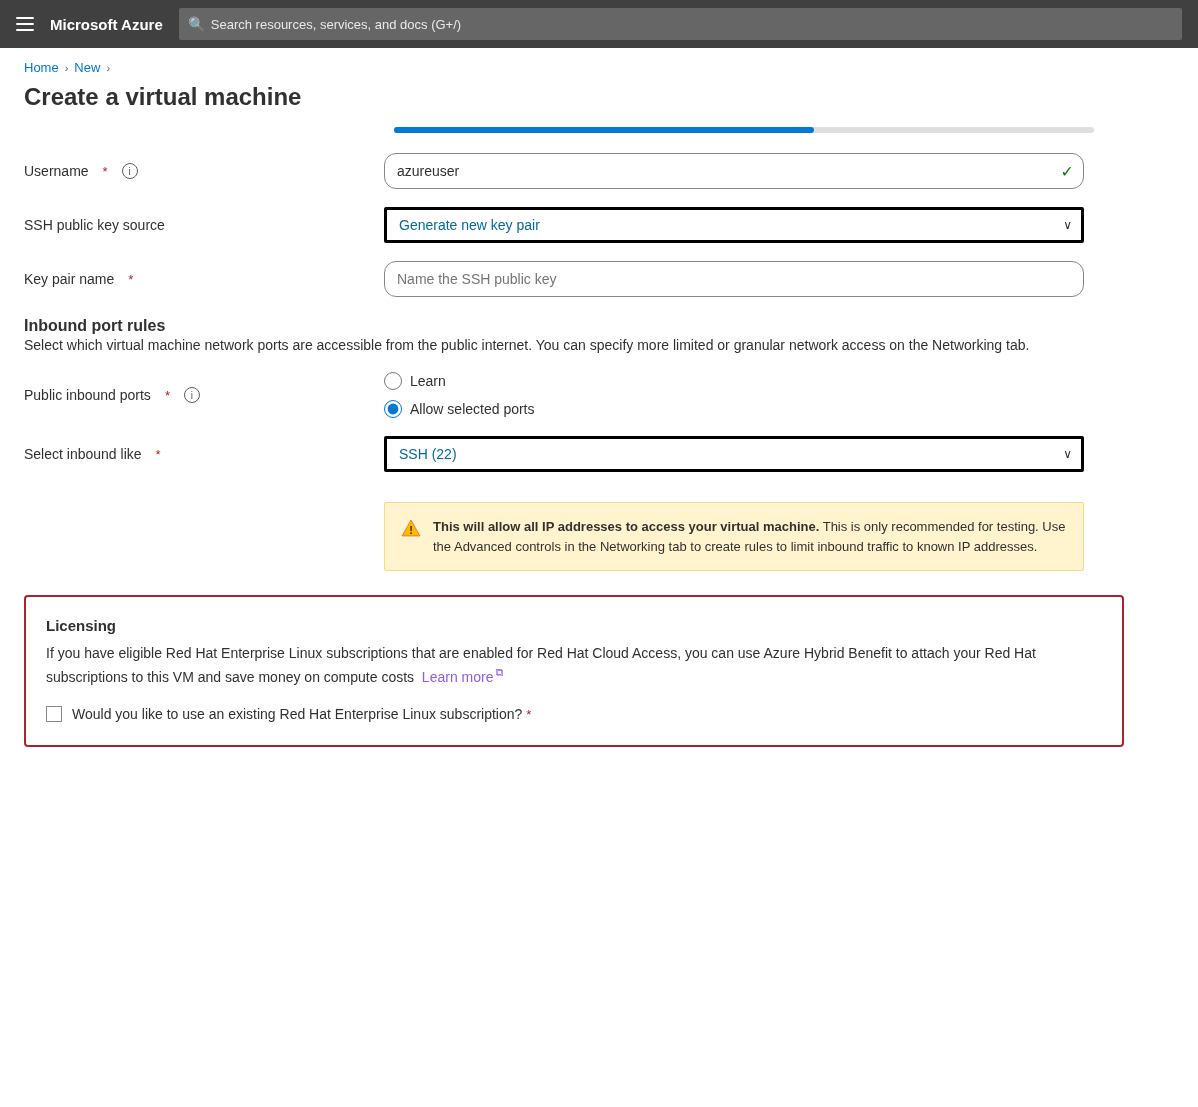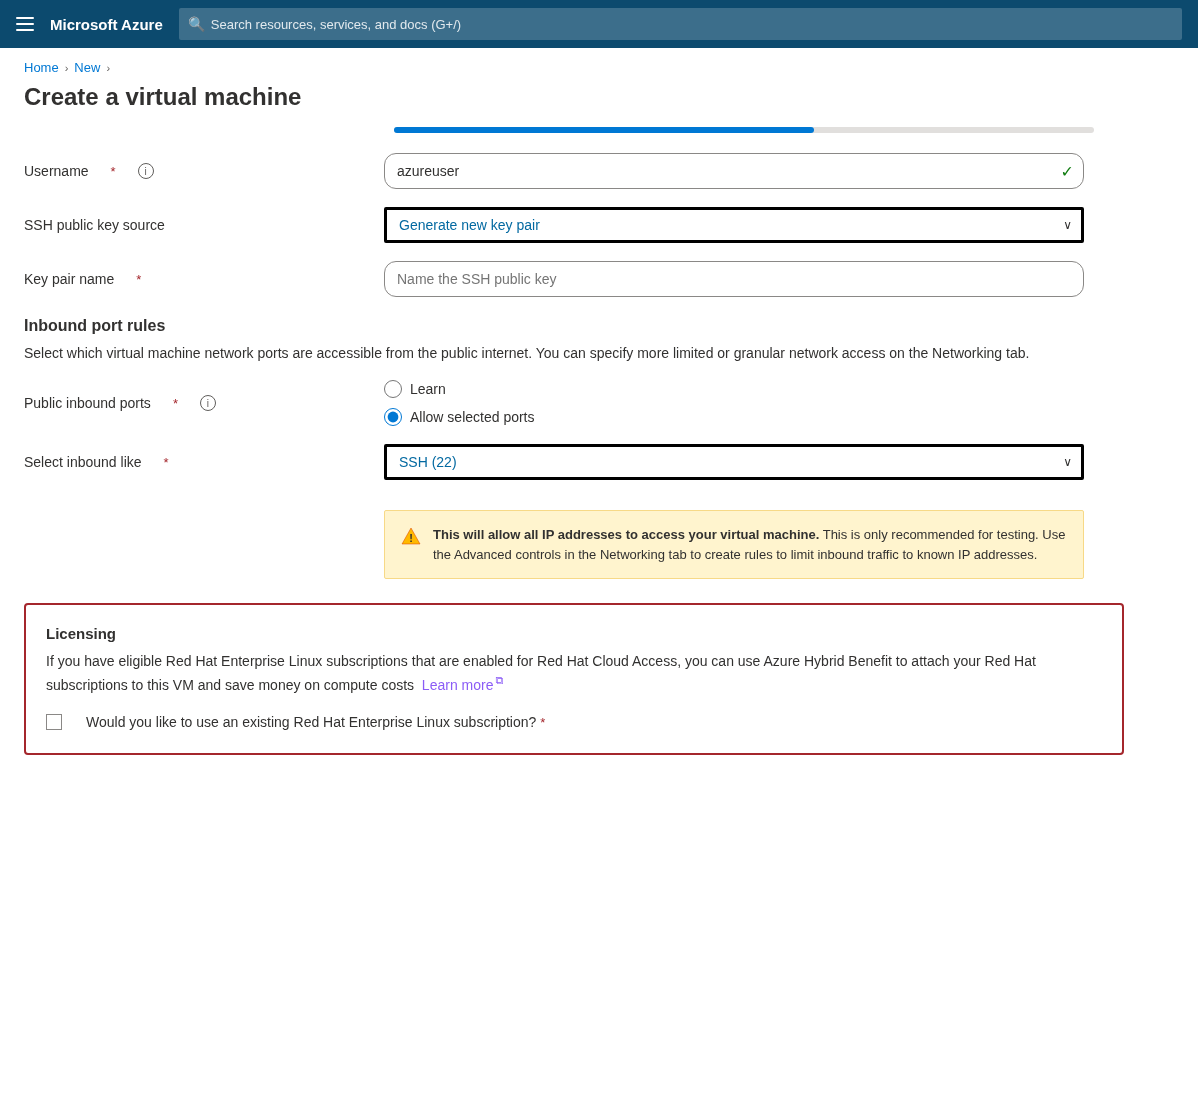--- a/index.html
+++ b/index.html
@@ -1,20 +1,20 @@
 <!DOCTYPE html>
 <html><head>
   <meta charset="utf-8">
   <style>
     * { box-sizing: border-box; margin: 0; padding: 0; }
     body { font-family: 'Segoe UI', Arial, sans-serif; font-size: 14px; color: #323130; background: #fff; }
 
     
     .topbar {
-      background: #0c4a6e;
+      background: #404040;
       height: 48px;
       display: flex;
       align-items: center;
       padding: 0 16px;
       gap: 16px;
     }
     .topbar-hamburger {
       color: #fff;
       font-size: 18px;
       cursor: pointer;
@@ -110,21 +110,21 @@
       display: flex;
       align-items: center;
       margin-bottom: 18px;
       min-height: 36px;
     }
     .form-label {
       width: 360px;
       flex-shrink: 0;
       display: flex;
       align-items: center;
-      gap: 22px;
+      gap: 14px;
       font-size: 14px;
       color: #323130;
     }
     .required-star {
       color: #a4262c;
       font-size: 13px;
     }
     .info-icon {
       width: 16px;
       height: 16px;
@@ -188,21 +188,21 @@
       pointer-events: none;
       color: #323130;
       font-size: 12px;
     }
 
     
     .section-heading {
       font-size: 16px;
       font-weight: 700;
       color: #323130;
-      margin-bottom: 8px;
+      margin-bottom: 0;
       margin-top: 8px;
     }
     .section-desc {
       font-size: 14px;
       color: #323130;
       margin-bottom: 16px;
       line-height: 1.5;
       max-width: 1050px;
     }
 
@@ -279,21 +279,21 @@
       text-decoration: none;
     }
     .external-icon {
       font-size: 11px;
       vertical-align: super;
       margin-left: 2px;
     }
     .licensing-row {
       display: flex;
       align-items: flex-start;
-      gap: 24px;
+      gap: 10px;
     }
     .licensing-checkbox {
       width: 16px;
       height: 16px;
       border: 1px solid #8a8886;
       background: #fff;
       flex-shrink: 0;
       margin-top: 2px;
       cursor: pointer;
     }

